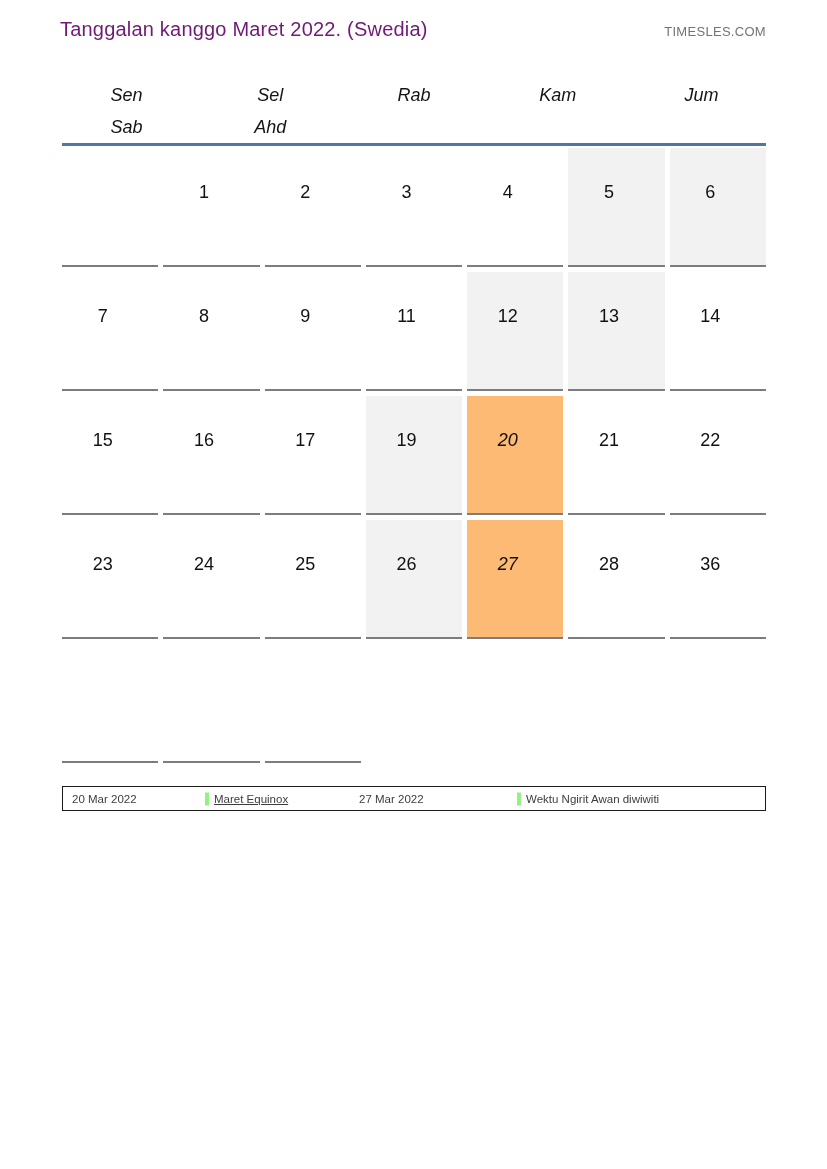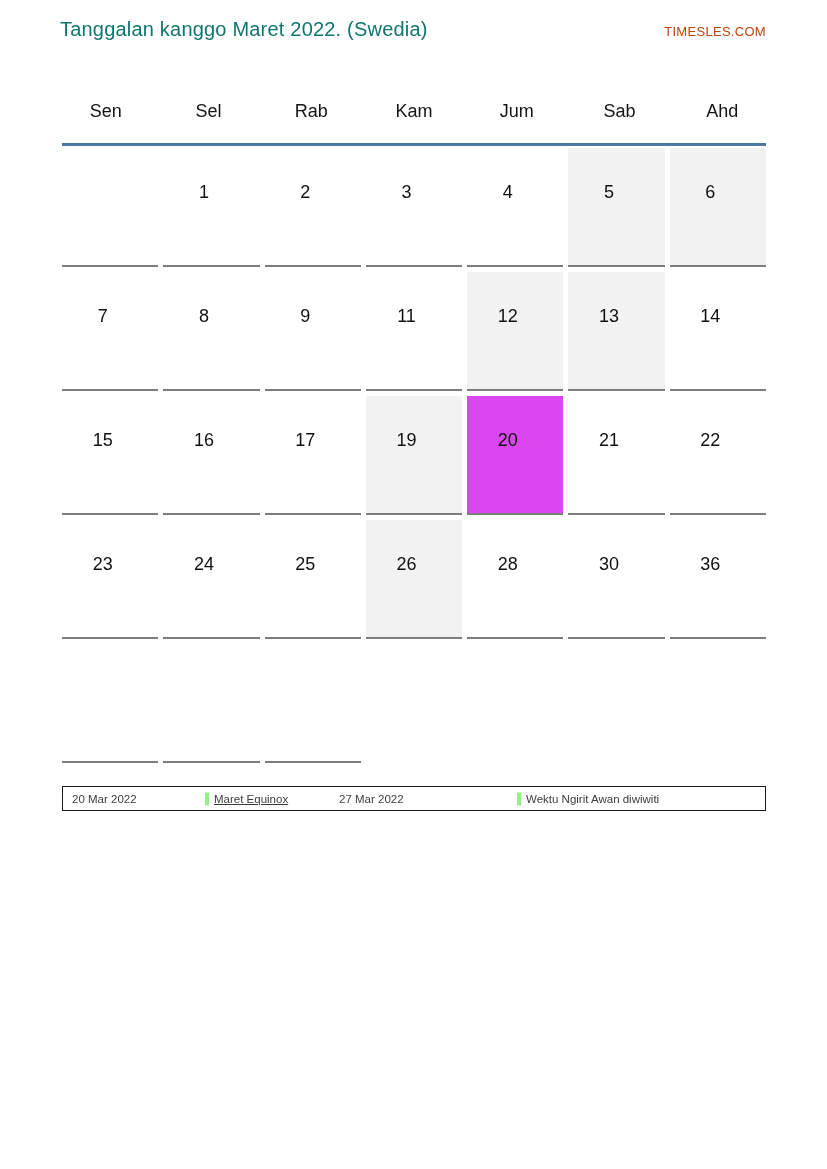--- a/index.html
+++ b/index.html
@@ -8,69 +8,69 @@
   .page {
     position:relative;
     width:827px; height:1169px;
     background:#ffffff;
     overflow:hidden;
   }
 
   
   .page-title {
     position:absolute; left:60px; top:18px;
-    font-size:20px; color:#0f766e; letter-spacing:0.2px;
+    font-size:20px; color:#701a75; letter-spacing:0.2px;
   }
   .site-link {
     position:absolute; right:61px; top:24px;
-    font-size:13px; color:#c2410c; text-decoration:none; letter-spacing:0.3px;
+    font-size:13px; color:#737373; text-decoration:none; letter-spacing:0.3px;
   }
 
   
   .calendar { position:absolute; left:62px; top:80px; width:704px; }
 
   .day-headers {
-    display:grid; grid-template-columns:repeat(7, 1fr);
-    column-gap:15px; height:63px; align-items:center;
+    display:grid; grid-template-columns:repeat(5, 1fr);
+    column-gap:15px; height:63px; align-items:center;font-style:italic;
   }
   .day-header {
     text-align:center; font-size:18px; color:#141414;
   }
   .header-rule { height:3px; background:#4f77a5; }
 
   .grid {
     margin-top:2px;
     display:grid; grid-template-columns:repeat(7, 1fr);
     column-gap:5px; row-gap:5px;
   }
   .cell {
     height:119px;
     background:#ffffff;
     border-bottom:2px solid #7d7d7d;
   }
   .cell[data-type="weekend"]  { background:#f2f2f2; }
-  .cell[data-type="highlight"]{ background:#d946ef; }
+  .cell[data-type="highlight"]{ background:#fdba74;font-style:italic; }
   .num {
     display:block; padding-top:34px; margin-right:15px;
     text-align:center; font-size:18px; color:#111111;
   }
 
   
   .legend {
     position:absolute; left:62px; top:786px;
     width:704px; height:25px;
     border:1.5px solid #1a1a1a; background:#ffffff;text-align:center;
   }
   .legend span { position:absolute; top:50%; transform:translateY(-50%); }
   .lg-date, .lg-label { font-size:11.5px; color:#3d3d3d; white-space:nowrap; }
   .lg-marker { width:4px; height:13px; background:#92f384; }
   .d1 { left:9px; }
   .m1 { left:142px; }
   .l1 { left:151px;text-decoration:underline; }
-  .d2 { left:276px; }
+  .d2 { left:296px; }
   .m2 { left:454px; }
   .l2 { left:463px; }
 </style>
 </head>
 <body>
 
 <div class="page">
 
   <div class="page-title">Tanggalan kanggo Maret 2022. (Swedia)</div>
   <a class="site-link" href="#">TIMESLES.COM</a>
@@ -162,26 +162,26 @@
         </div>
       <div class="cell" data-type="normal">
           <span class="num">24</span>
         </div>
       <div class="cell" data-type="normal">
           <span class="num">25</span>
         </div>
       <div class="cell" data-type="weekend">
           <span class="num">26</span>
         </div>
+      <div class="cell" data-type="highlight">
+          <span class="num">27</span>
+        </div>
 
       <div class="cell" data-type="normal">
           <span class="num">28</span>
-        </div>
-      <div class="cell" data-type="normal">
-          <span class="num">30</span>
         </div>
       <div class="cell" data-type="normal">
           <span class="num">36</span>
         </div>
       <div class="cell" data-type="empty">
           <span class="num"></span>
         </div>
       <div class="cell" data-type="empty">
           <span class="num"></span>
         </div>

